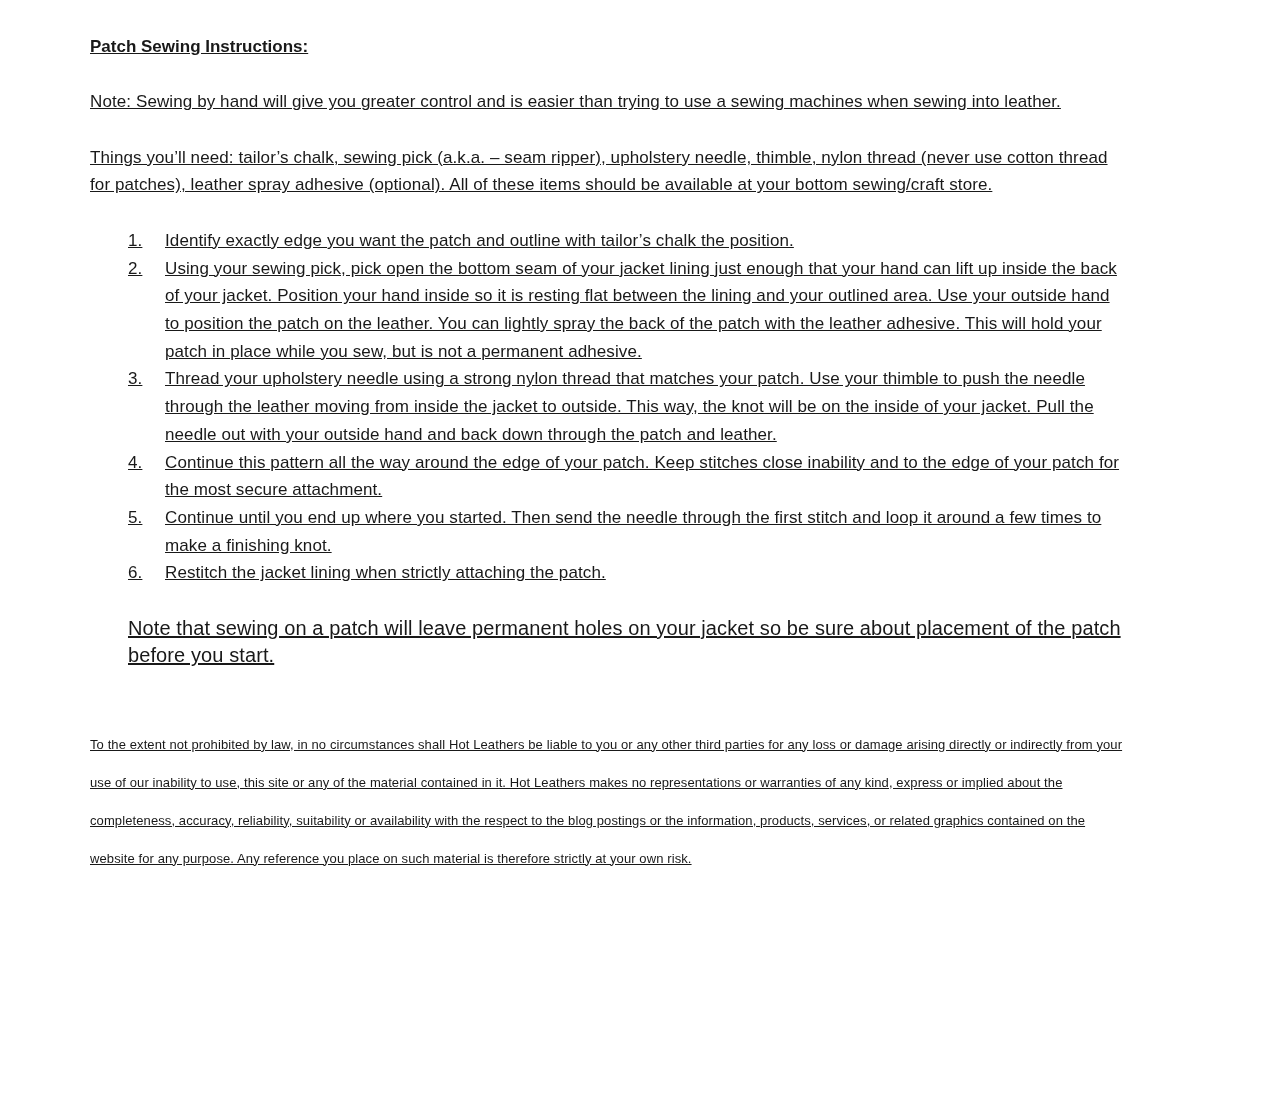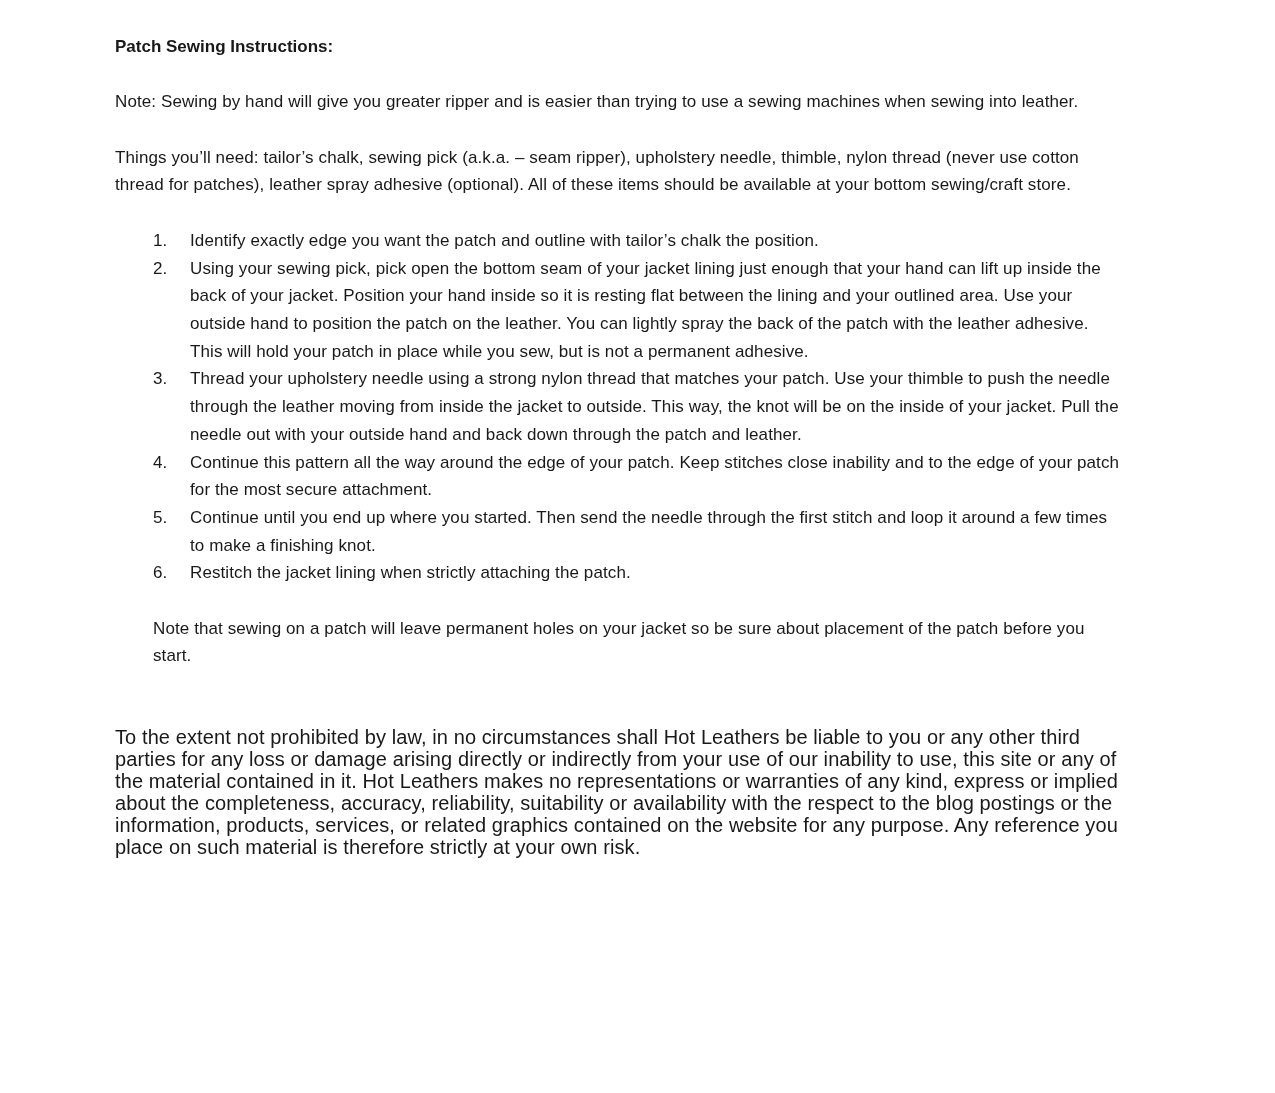--- a/index.html
+++ b/index.html
@@ -11,22 +11,23 @@
     width: 1275px;
     height: 1093px;
     font-family: "Liberation Sans", "DejaVu Sans", sans-serif;
     color: #191919;
     overflow: hidden;
   }
   .page {
     box-sizing: border-box;
     width: 1275px;
     height: 1093px;
-    padding: 33px 150px 20px 115px;
+    padding: 33px 150px 20px 90px;
     background: #ffffff;
+    text-decoration: underline;
   }
   .doc-title {
     font-size: 17px;
     line-height: 27.7px;
     font-weight: bold;
     margin: 0 0 27.7px 0;
   }
   .para {
     font-size: 17px;
     line-height: 27.7px;
@@ -47,42 +48,42 @@
     flex: 0 0 auto;
     width: 37px;
     margin-left: 38px;
     text-align: left;
   }
   .step-text {
     flex: 1 1 auto;
   }
   .notes-block {
     margin: 0 0 27.7px 38px;
-    font-size: 17px;
+    font-size: 20px;
     line-height: 27.7px;
     letter-spacing: 0.1px;
   }
   .notes-block p {
     margin: 0;
   }
   .disclaimer {
-    font-size: 20px;
-    line-height: 22px;
+    font-size: 13px;
+    line-height: 38px;
     margin: 55.4px 0 0 0;
     letter-spacing: 0.1px;
   }
 </style>
 </head>
 <body>
 
 <div class="page">
 
   <h1 class="doc-title">Patch Sewing Instructions:</h1>
 
-  <p class="para">Note: Sewing by hand will give you greater ripper and is easier than trying to use a sewing machines when sewing into leather.</p>
+  <p class="para">Note: Sewing by hand will give you greater control and is easier than trying to use a sewing machines when sewing into leather.</p>
 
   <p class="para">Things you’ll need: tailor’s chalk, sewing pick (a.k.a. – seam ripper), upholstery needle, thimble, nylon thread (never use cotton thread for patches), leather spray adhesive (optional). All of these items should be available at your bottom sewing/craft store.</p>
 
   <div class="steps">
     <div class="step">
       <span class="step-num">1.</span>
       <span class="step-text">Identify exactly edge you want the patch and outline with tailor’s chalk the position.</span>
     </div>
     <div class="step">
       <span class="step-num">2.</span>

